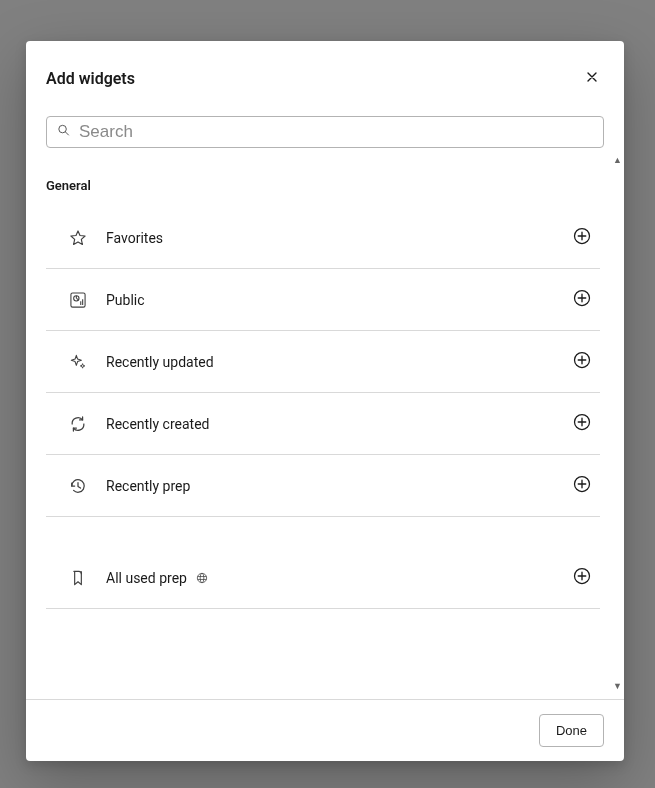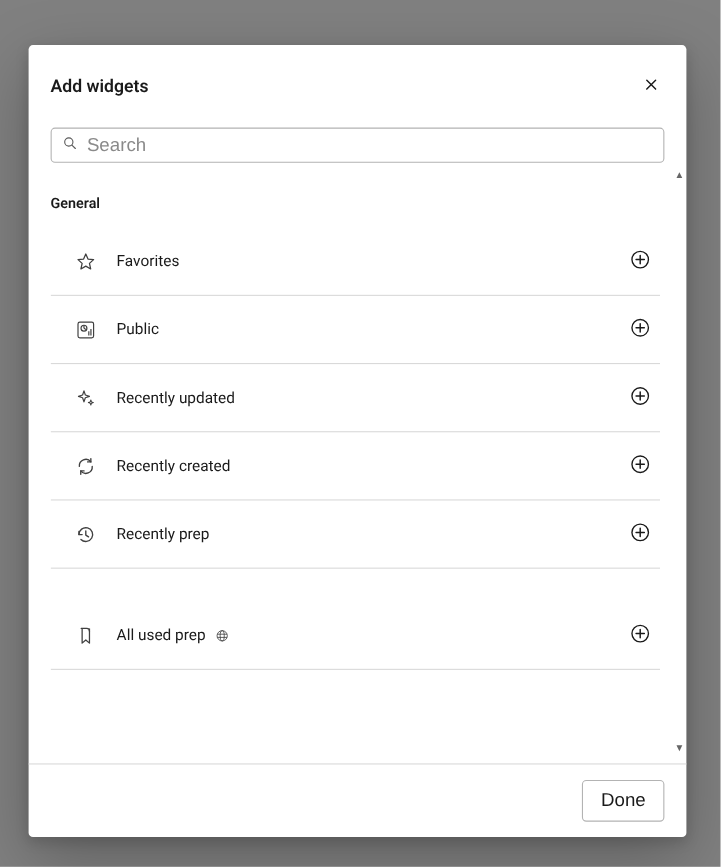--- a/index.html
+++ b/index.html
@@ -134,21 +134,21 @@
       border-top: 1px solid #d9d9d9;
       padding: 14px 20px;
       display: flex;
       justify-content: flex-end;
     }
     .done-btn {
       background: #fff;
       border: 1px solid #b3b3b3;
       border-radius: 4px;
       padding: 8px 16px;
-      font-size: 17px;
+      font-size: 13px;
       color: #1a1a1a;
       cursor: pointer;
     }
 
     
     .scroll-arrow {
       position: absolute;
       right: 2px;
       color: #666;
       font-size: 9px;

